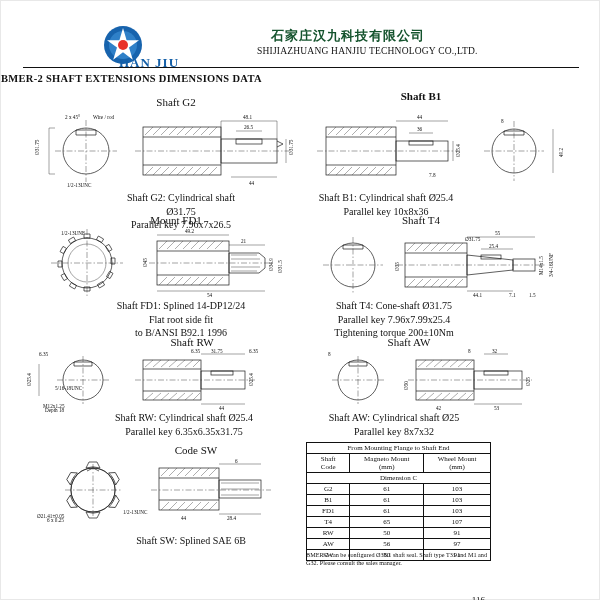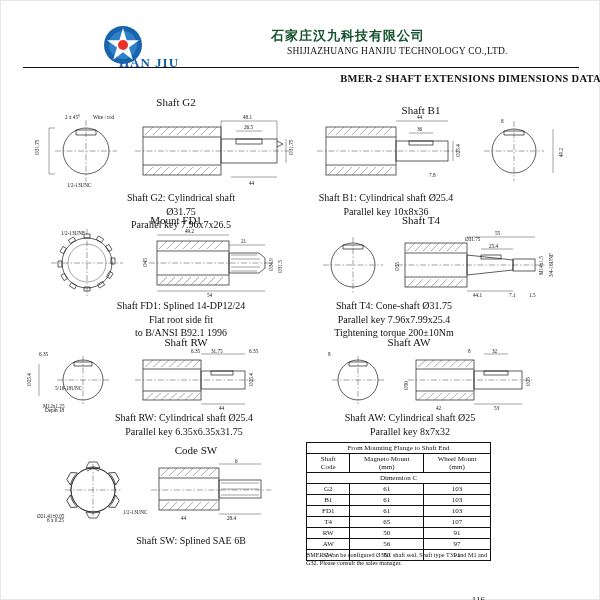--- a/index.html
+++ b/index.html
@@ -32,29 +32,29 @@
     font-family:"Liberation Serif", serif;
     font-weight:bold;font-size:13px;letter-spacing:1px;
     color:#1560a8;text-align:center;
   }
   .cn-name{
     position:absolute;left:270px;top:16px;
     font-family:"DejaVu Sans", sans-serif;
     font-size:13px;font-weight:bold;letter-spacing:1px;color:#14532d;
   }
   .en-name{
-    position:absolute;left:286px;top:35px;
+    position:absolute;left:256px;top:35px;
     font-family:"Liberation Serif", serif;
     font-size:9.5px;letter-spacing:.2px;color:#111;
   }
   .rule{
     position:absolute;left:22px;top:66px;width:556px;height:1px;background:#111;
   }
   .title{
-    position:absolute;left:0;top:72px;width:600px;text-align:right;
+    position:absolute;left:0;top:72px;width:600px;text-align:left;
     font-family:"Liberation Serif", serif;
     font-size:10.5px;font-weight:bold;letter-spacing:.3px;color:#111;
   }
 
   
   .blk{position:absolute;}
   .cap{
     position:absolute;text-align:center;
     font-family:"Liberation Serif", serif;
     font-size:10px;color:#111;line-height:1.35;
@@ -178,21 +178,21 @@
 
       <line class="thin" x1="255" y1="32" x2="255" y2="56"></line>
       <text class="dimtxt" x="262" y="48" transform="rotate(-90 262 48)">Ø31.75</text>
       <line class="thin" x1="200" y1="70" x2="246" y2="70"></line>
       <text class="dimtxt" x="218" y="78">44</text>
     </svg>
   </div>
   <div class="cap" style="left:115px;top:190px;width:130px;white-space:pre-line;">Shaft G2: Cylindrical shaft Ø31.75
 Parallel key 7.96x7x26.5</div>
 
-  <div class="shaftlabel" style="left:375px;top:103px;width:90px;">Shaft B1</div>
+  <div class="shaftlabel" style="left:375px;top:89px;width:90px;font-weight:bold;">Shaft B1</div>
   <div class="blk" style="left:300px;top:106px;">
     <svg width="280" height="82" viewBox="0 0 280 82">
 
       <rect class="ln" x="25" y="20" width="70" height="48"></rect>
       <line class="ln" x1="25" y1="30" x2="95" y2="30"></line>
       <line class="ln" x1="25" y1="58" x2="95" y2="58"></line>
       <g class="hatch">
         <line x1="27" y1="28" x2="35" y2="20"></line>
           <line x1="35" y1="28" x2="43" y2="20"></line>
         <line x1="43" y1="28" x2="51" y2="20"></line>
@@ -352,21 +352,21 @@
       <line class="thin" x1="154" y1="64" x2="200" y2="64"></line>
       <text class="dimtxt" x="160" y="70">44.1</text>
       <text class="dimtxt" x="196" y="70">7.1</text>
       <text class="dimtxt" x="216" y="70">1.5</text>
     </svg>
   </div>
   <div class="cap" style="left:318px;top:298px;width:150px;white-space:pre-line;">Shaft T4: Cone-shaft Ø31.75
 Parallel key 7.96x7.99x25.4
 Tightening torque 200±10Nm</div>
 
-  <div class="shaftlabel" style="left:140px;top:335px;width:90px;text-align:center;">Shaft RW</div>
+  <div class="shaftlabel" style="left:146px;top:335px;width:90px;text-align:center;">Shaft RW</div>
   <div class="blk" style="left:24px;top:345px;">
     <svg width="270" height="66" viewBox="0 0 270 66">
       <circle class="ln" cx="58" cy="34" r="20"></circle>
       <path class="ln" d="M49 16 h18 v4 h-18 z"></path>
       <line class="ctr" x1="32" y1="34" x2="84" y2="34"></line>
       <line class="ctr" x1="58" y1="10" x2="58" y2="58"></line>
       <text class="dimtxt" x="14" y="10">6.35</text>
       <line class="thin" x1="14" y1="18" x2="14" y2="50"></line>
       <text class="dimtxt" x="6" y="40" transform="rotate(-90 6 40)">Ø25.4</text>
       <text class="dimtxt" x="18" y="62">M12x1.25</text>
@@ -441,21 +441,21 @@
       <line class="thin" x1="168" y1="8" x2="192" y2="8"></line>
       <text class="dimtxt" x="176" y="7">32</text>
       <text class="dimtxt" x="152" y="7">8</text>
       <text class="dimtxt" x="214" y="40" transform="rotate(-90 214 40)">Ø25</text>
       <text class="dimtxt" x="92" y="44" transform="rotate(-90 92 44)">Ø50</text>
       <line class="thin" x1="158" y1="58" x2="206" y2="58"></line>
       <text class="dimtxt" x="178" y="64">53</text>
       <text class="dimtxt" x="120" y="64">42</text>
     </svg>
   </div>
-  <div class="cap" style="left:334px;top:410px;width:150px;white-space:pre-line;">Shaft AW: Cylindrical shaft Ø25
+  <div class="cap" style="left:318px;top:410px;width:150px;white-space:pre-line;">Shaft AW: Cylindrical shaft Ø25
 Parallel key 8x7x32</div>
 
   <div class="shaftlabel" style="left:150px;top:443px;width:90px;">Code SW</div>
   <div class="blk" style="left:30px;top:455px;">
     <svg width="260" height="68" viewBox="0 0 260 68">
 
       <g class="ln">
         <path d="M62 12
                  a22 22 0 0 1 19 11
                  a22 22 0 0 1 0 22

